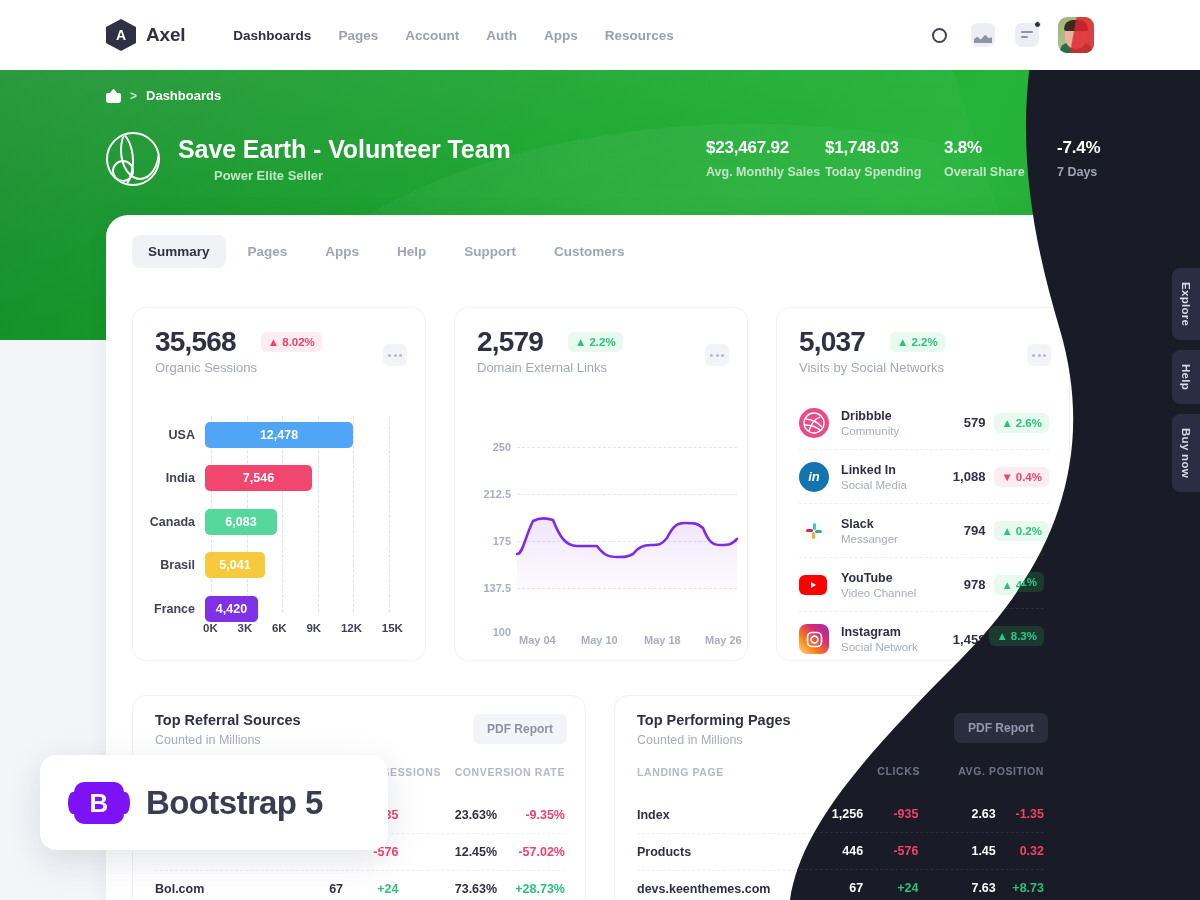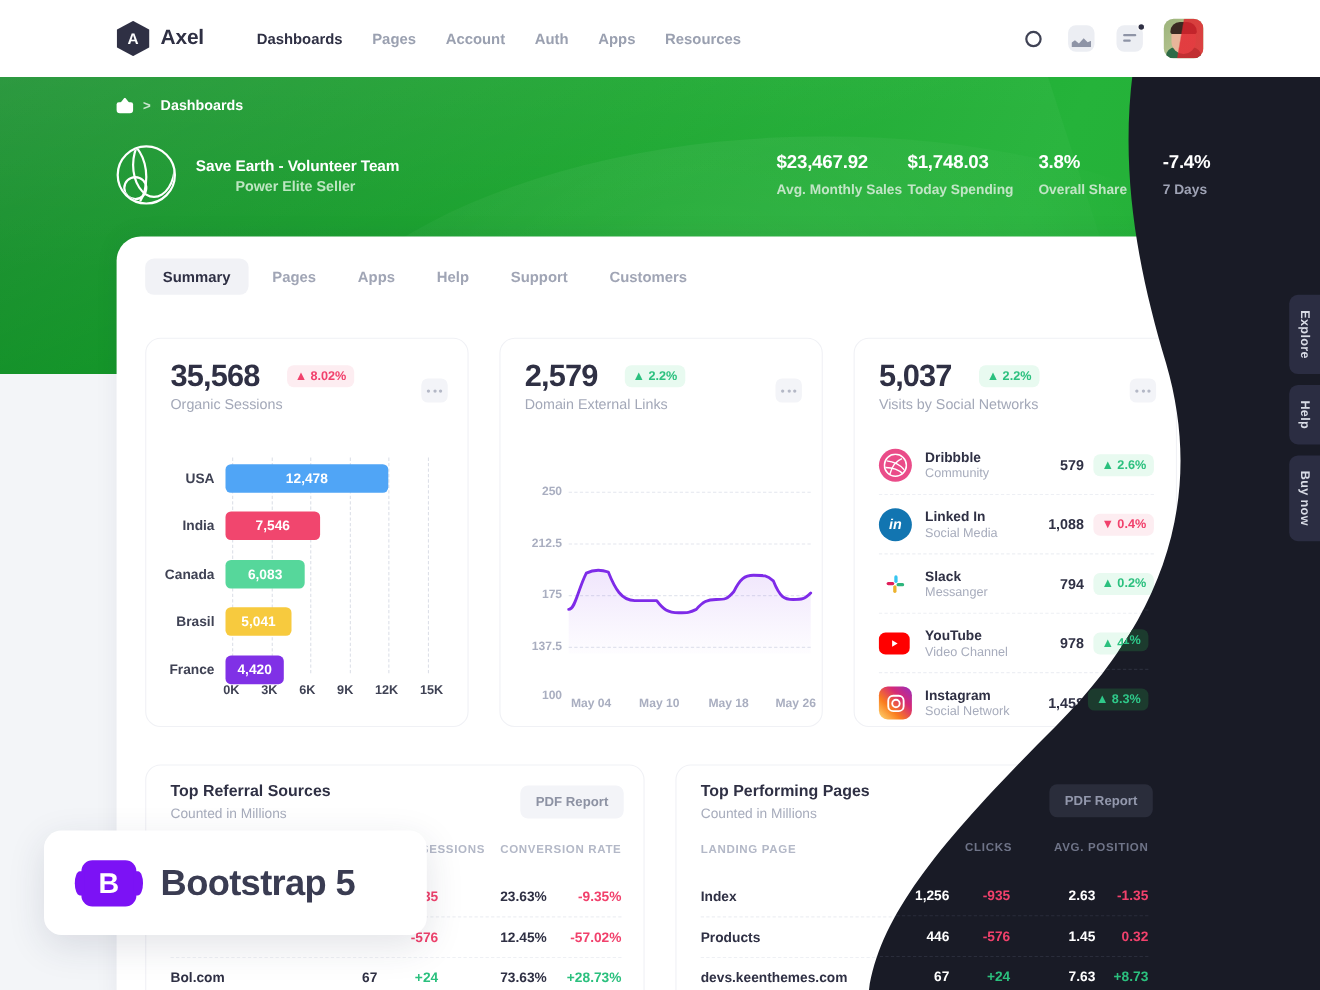--- a/index.html
+++ b/index.html
@@ -75,21 +75,21 @@
   .home-ic::after{ content:""; position:absolute; left:1px; top:0; width:13px; height:8px; background:#fff; clip-path:polygon(50% 0,100% 100%,0 100%); }
   .crumb-sep { color:rgba(255,255,255,.75); font-size:12px; font-weight:700; }
   .crumb-txt { color:#fff; font-size:13px; font-weight:600; }
 
   .hero-id { position:absolute; left:106px; top:132px; display:flex; align-items:center; gap:18px; z-index:4; }
   .globe { width:54px; height:54px; border-radius:50%; border:2.6px solid #fff; position:relative; overflow:hidden; }
   .globe span { position:absolute; background:transparent; border:2.4px solid #fff; border-radius:50%; }
   .globe span:nth-child(1){ left:-16px; top:-6px; width:42px; height:66px; }
   .globe span:nth-child(2){ left:12px; top:-14px; width:40px; height:60px; }
   .globe span:nth-child(3){ left:4px; top:26px; width:22px; height:22px; }
-  .hero-title { color:#fff; font-size:14px; font-weight:700; letter-spacing:-0.1px; }
+  .hero-title { color:#fff; font-size:25px; font-weight:700; letter-spacing:-0.1px; }
   .hero-sub { color:#BEE6C2; font-size:13px; font-weight:600; margin-top:4px;padding-left:36px; }
 
   .hero-stats { position:absolute; top:138px; left:706px; display:flex; gap:0; z-index:4; }
   .hstat { width:119px; }
   .hstat .v { color:#fff; font-size:17px; font-weight:700; letter-spacing:-0.2px; }
   .hstat .l { color:#C2E5C6; font-size:12.5px; font-weight:600; margin-top:7px; }
   .hstat.dark .v { color:#fff; }
   .hstat.dark .l { color:#9FA3B5; }
 
   
@@ -310,21 +310,21 @@
               <i style="left:142.4px"></i>
               <i style="left:178px"></i>
           </div>
           <div class="bc-rows">
             <div class="bc-row">
               <div class="bc-label">USA</div>
               <div class="bc-bar" style="width:148px;background:#50A5F6">12,478</div>
             </div>
             <div class="bc-row">
               <div class="bc-label">India</div>
-              <div class="bc-bar" style="width:86px;background:#F1466E">7,546</div>
+              <div class="bc-bar" style="width:107px;background:#F1466E">7,546</div>
             </div>
             <div class="bc-row">
               <div class="bc-label">Canada</div>
               <div class="bc-bar" style="width:72px;background:#56D79B">6,083</div>
             </div>
             <div class="bc-row">
               <div class="bc-label">Brasil</div>
               <div class="bc-bar" style="width:60px;background:#F7CA3E">5,041</div>
             </div>
             <div class="bc-row">

